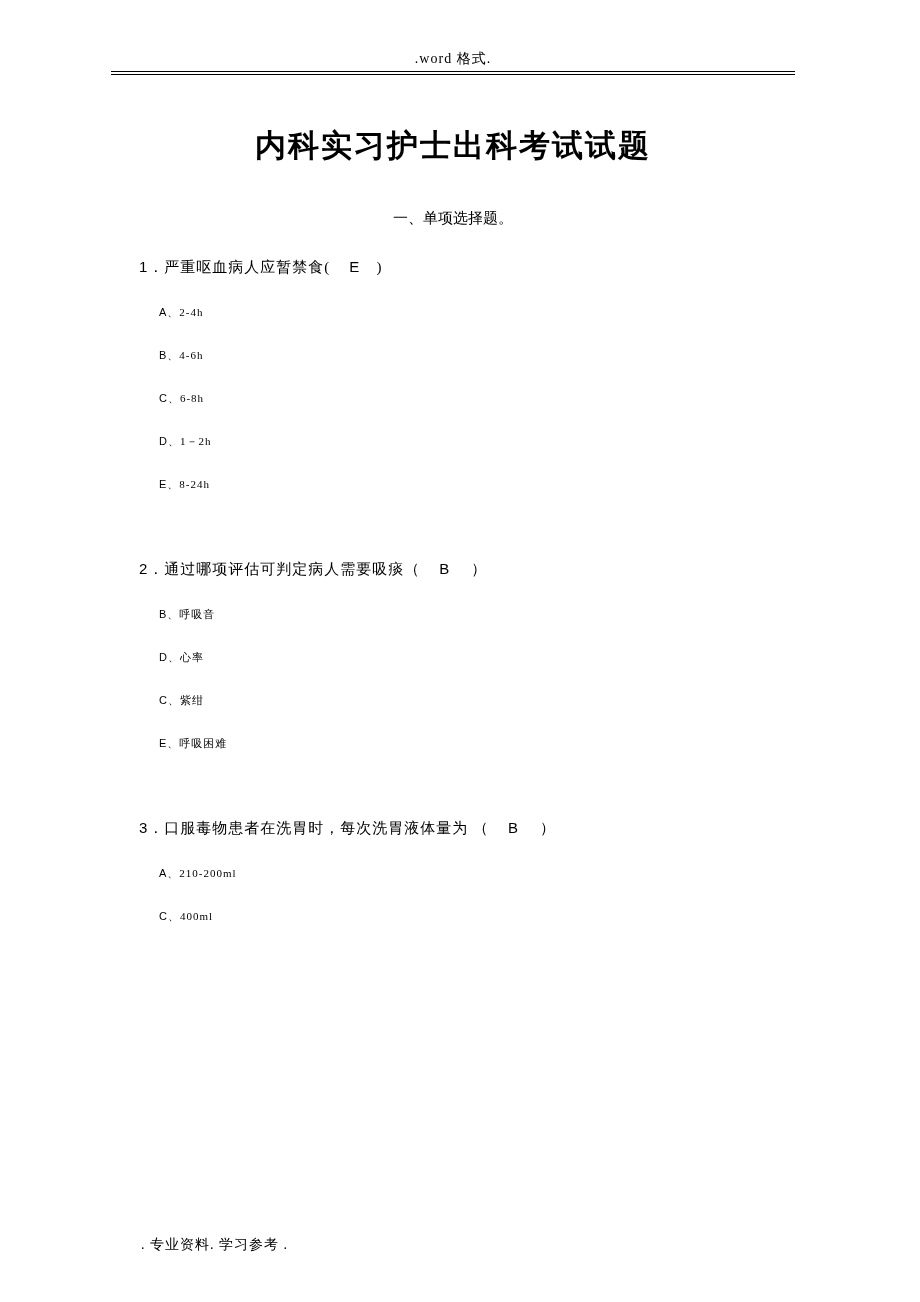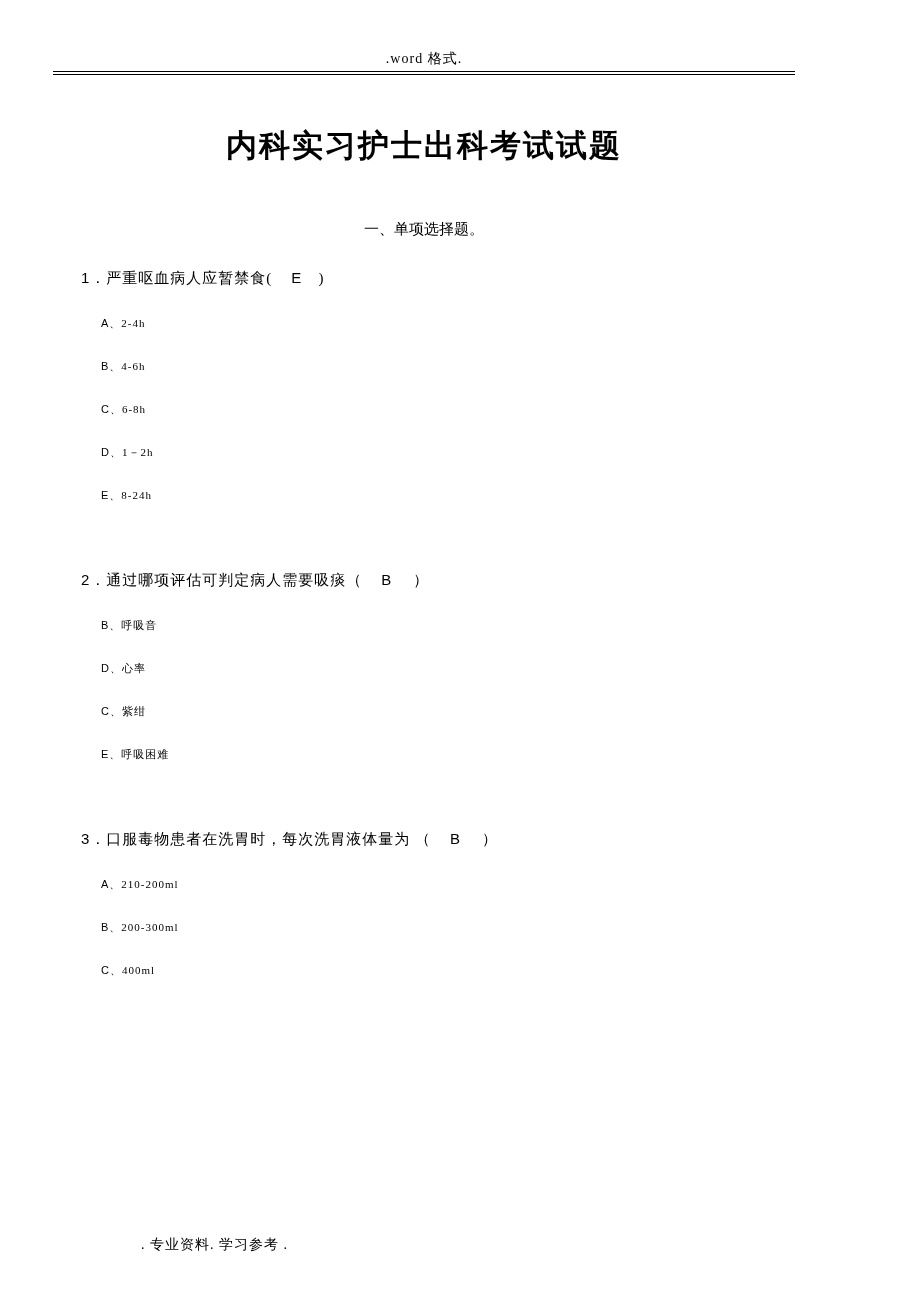--- a/index.html
+++ b/index.html
@@ -8,21 +8,21 @@
       box-sizing: border-box;
     }
     body {
       width: 920px;
       height: 1302px;
       background: #ffffff;
       font-family: "SimSun", "宋体", serif;
       position: relative;
     }
     .page-container {
-      padding: 50px 125px 40px 53px;
+      padding: 50px 125px 40px 111px;
     }
     .header-text {
       text-align: center;
       font-size: 14px;
       color: #000;
       margin-bottom: 3px;
       letter-spacing: 1px;
     }
     .header-line {
       border-bottom: 1.5px solid #000;
@@ -30,21 +30,21 @@
     }
     .header-line2 {
       border-bottom: 1px solid #000;
       margin-bottom: 50px;
     }
     .title {
       text-align: center;
       font-size: 31px;
       font-weight: bold;
       color: #000;
-      margin-bottom: 53px;
+      margin-bottom: 42px;
       letter-spacing: 2px;
       font-family: "SimHei", "黑体", sans-serif;
     }
     .section-heading {
       font-size: 15px;
       color: #000;
       margin-bottom: 30px;
       text-align: center;
     }
     .question {
@@ -113,17 +113,16 @@
   <div class="option"><span class="option-letter">D</span><span>、心率</span></div>
   <div class="option"><span class="option-letter">C</span><span>、紫绀</span></div>
   <div class="option"><span class="option-letter">E</span><span>、呼吸困难</span></div>
 
   <div class="spacer"></div>
 
   <div class="question">
     <span class="question-number">3</span><span>．口服毒物患者在洗胃时，每次洗胃液体量为 （</span>&nbsp;&nbsp;&nbsp;&nbsp;<span class="answer-letter">B</span>&nbsp;&nbsp;&nbsp;&nbsp;<span>）</span>
   </div>
   <div class="option"><span class="option-letter">A</span><span>、210-200ml</span></div>
-  <div class="option"><span class="option-letter">B</span><span>、200-300ml</span></div>
   <div class="option"><span class="option-letter">C</span><span>、400ml</span></div>
 </div>
 
 <div class="footer">.   专业资料. 学习参考      .</div>
 
 </body></html>

